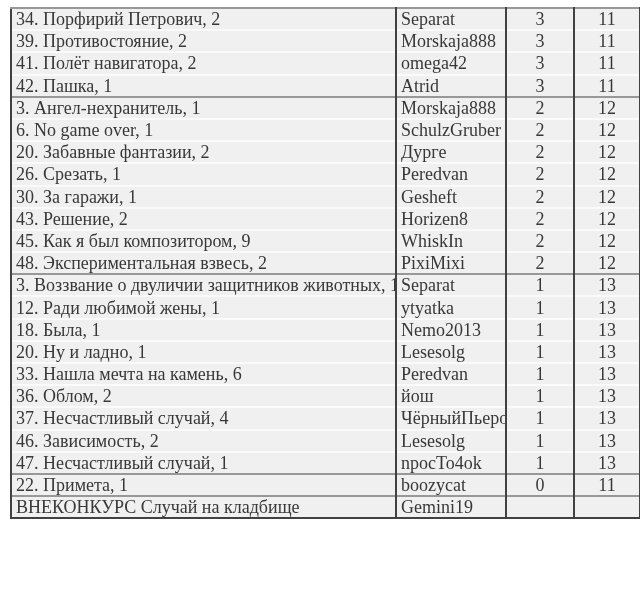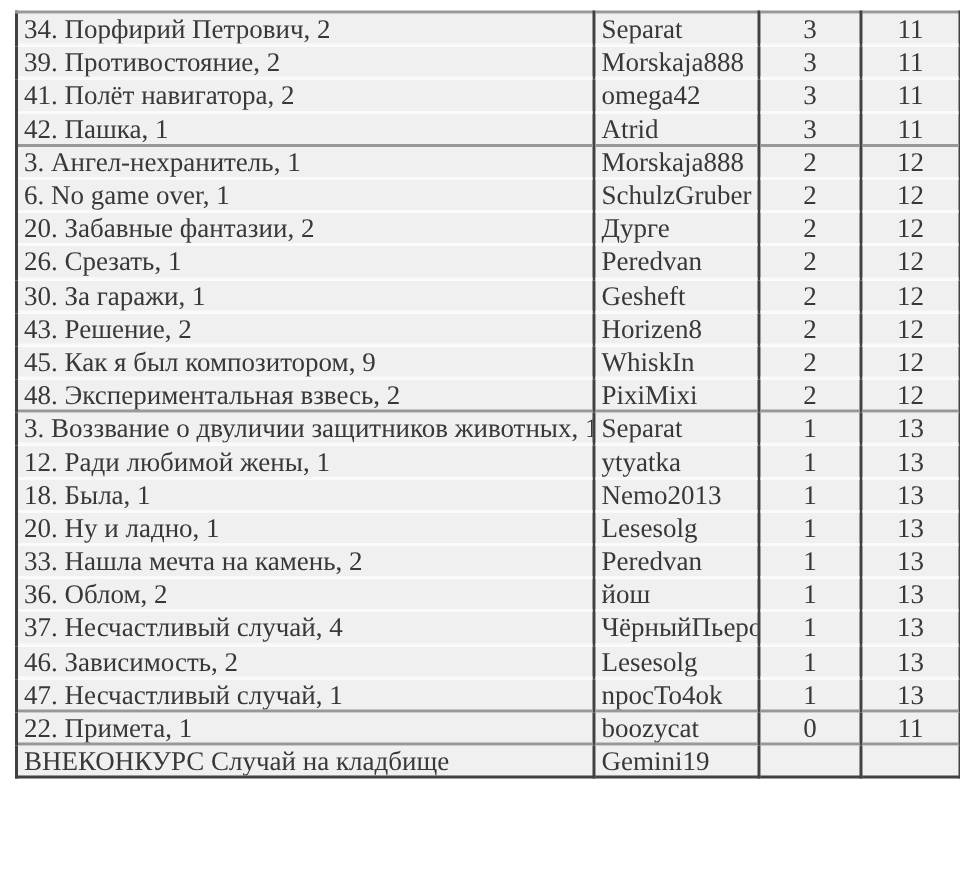--- a/index.html
+++ b/index.html
@@ -153,21 +153,21 @@
     <td class="c-num">1</td>
     <td class="c-num">13</td>
   </tr>
         <tr>
     <td class="c-title">20. Ну и ладно, 1</td>
     <td class="c-user">Lesesolg</td>
     <td class="c-num">1</td>
     <td class="c-num">13</td>
   </tr>
         <tr>
-    <td class="c-title">33. Нашла мечта на камень, 2</td>
+    <td class="c-title">33. Нашла мечта на камень, 6</td>
     <td class="c-user">Peredvan</td>
     <td class="c-num">1</td>
     <td class="c-num">13</td>
   </tr>
         <tr>
     <td class="c-title">36. Облом, 2</td>
     <td class="c-user">йош</td>
     <td class="c-num">1</td>
     <td class="c-num">13</td>
   </tr>

